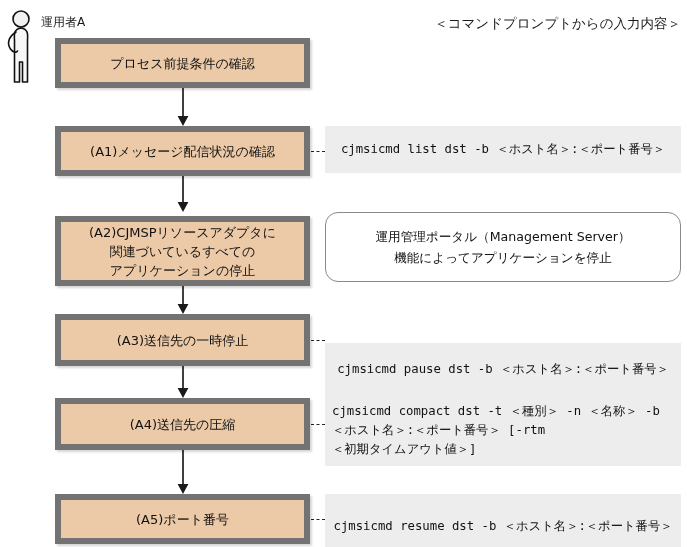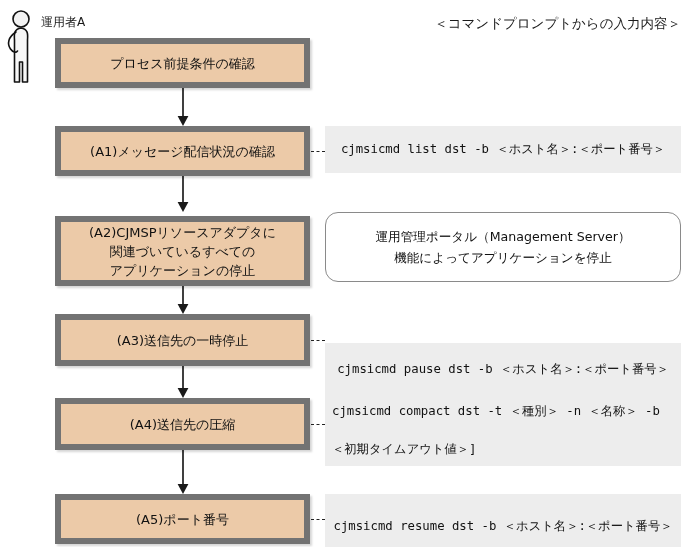--- a/index.html
+++ b/index.html
@@ -134,21 +134,21 @@
       </div>
       <div class="dash" style="top: 340px;"></div>
       <div class="cmdbox center" style="top: 314px; height: 52px; margin-top: 29px;">
         <span><span class="nowrapline">cjmsicmd pause dst -b ＜ホスト名＞:＜ポート番号＞</span></span>
       </div>
       <div class="pbox" style="top: 398px; height: 52px;">
         <span class="txt"><span class="nowrapline">(A4)送信先の圧縮</span></span>
       </div>
       <div class="dash" style="top: 424px;"></div>
       <div class="cmdbox leftal" style="top: 394px; height: 72px;">
-        <span><span class="nowrapline">cjmsicmd compact dst -t ＜種別＞ -n ＜名称＞ -b</span><br><br><span class="nowrapline">＜初期タイムアウト値＞]</span></span>
+        <span><span class="nowrapline">cjmsicmd compact dst -t ＜種別＞ -n ＜名称＞ -b</span><br><span class="nowrapline">＜ホスト名＞:＜ポート番号＞ [-rtm</span><br><span class="nowrapline">＜初期タイムアウト値＞]</span></span>
       </div>
       <div class="pbox" style="top: 494px; height: 50px;">
         <span class="txt"><span class="nowrapline">(A5)ポート番号</span></span>
       </div>
       <div class="dash" style="top: 519px;"></div>
       <div class="cmdbox center" style="top: 494px; height: 65px; align-items: center;">
         <span><span class="nowrapline">cjmsicmd resume dst -b ＜ホスト名＞:＜ポート番号＞</span></span>
       </div>
     </div>
 

